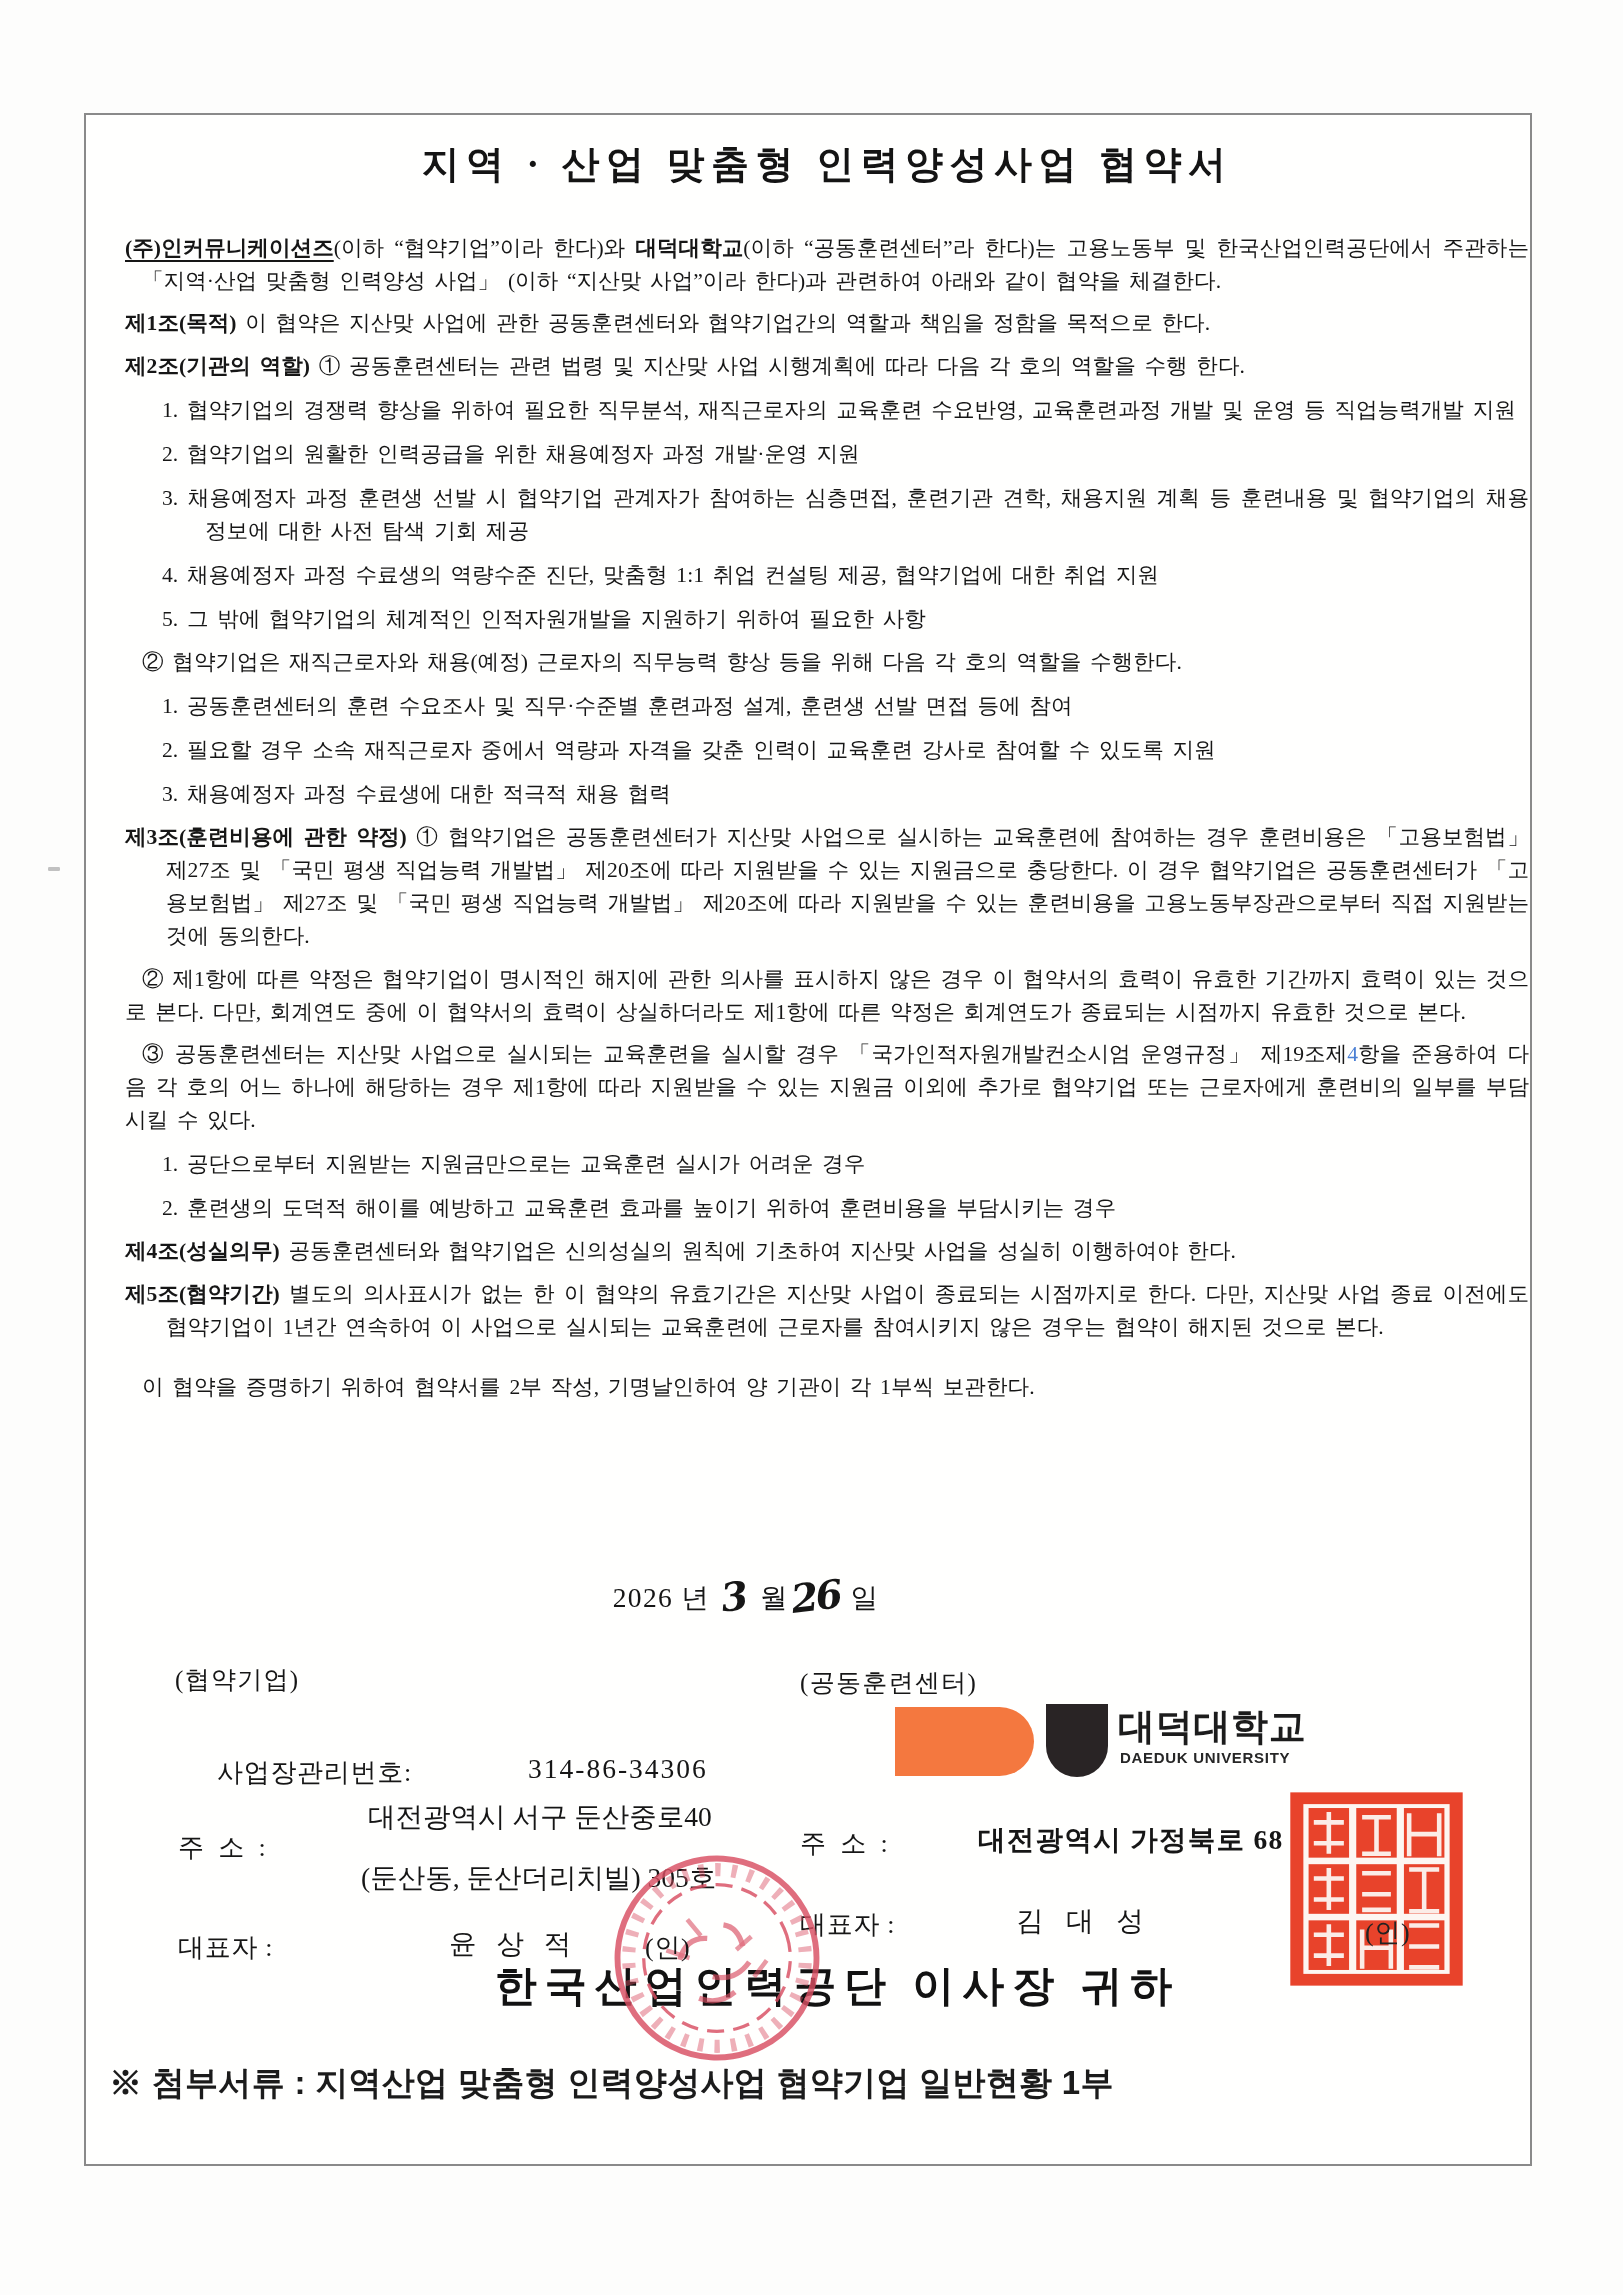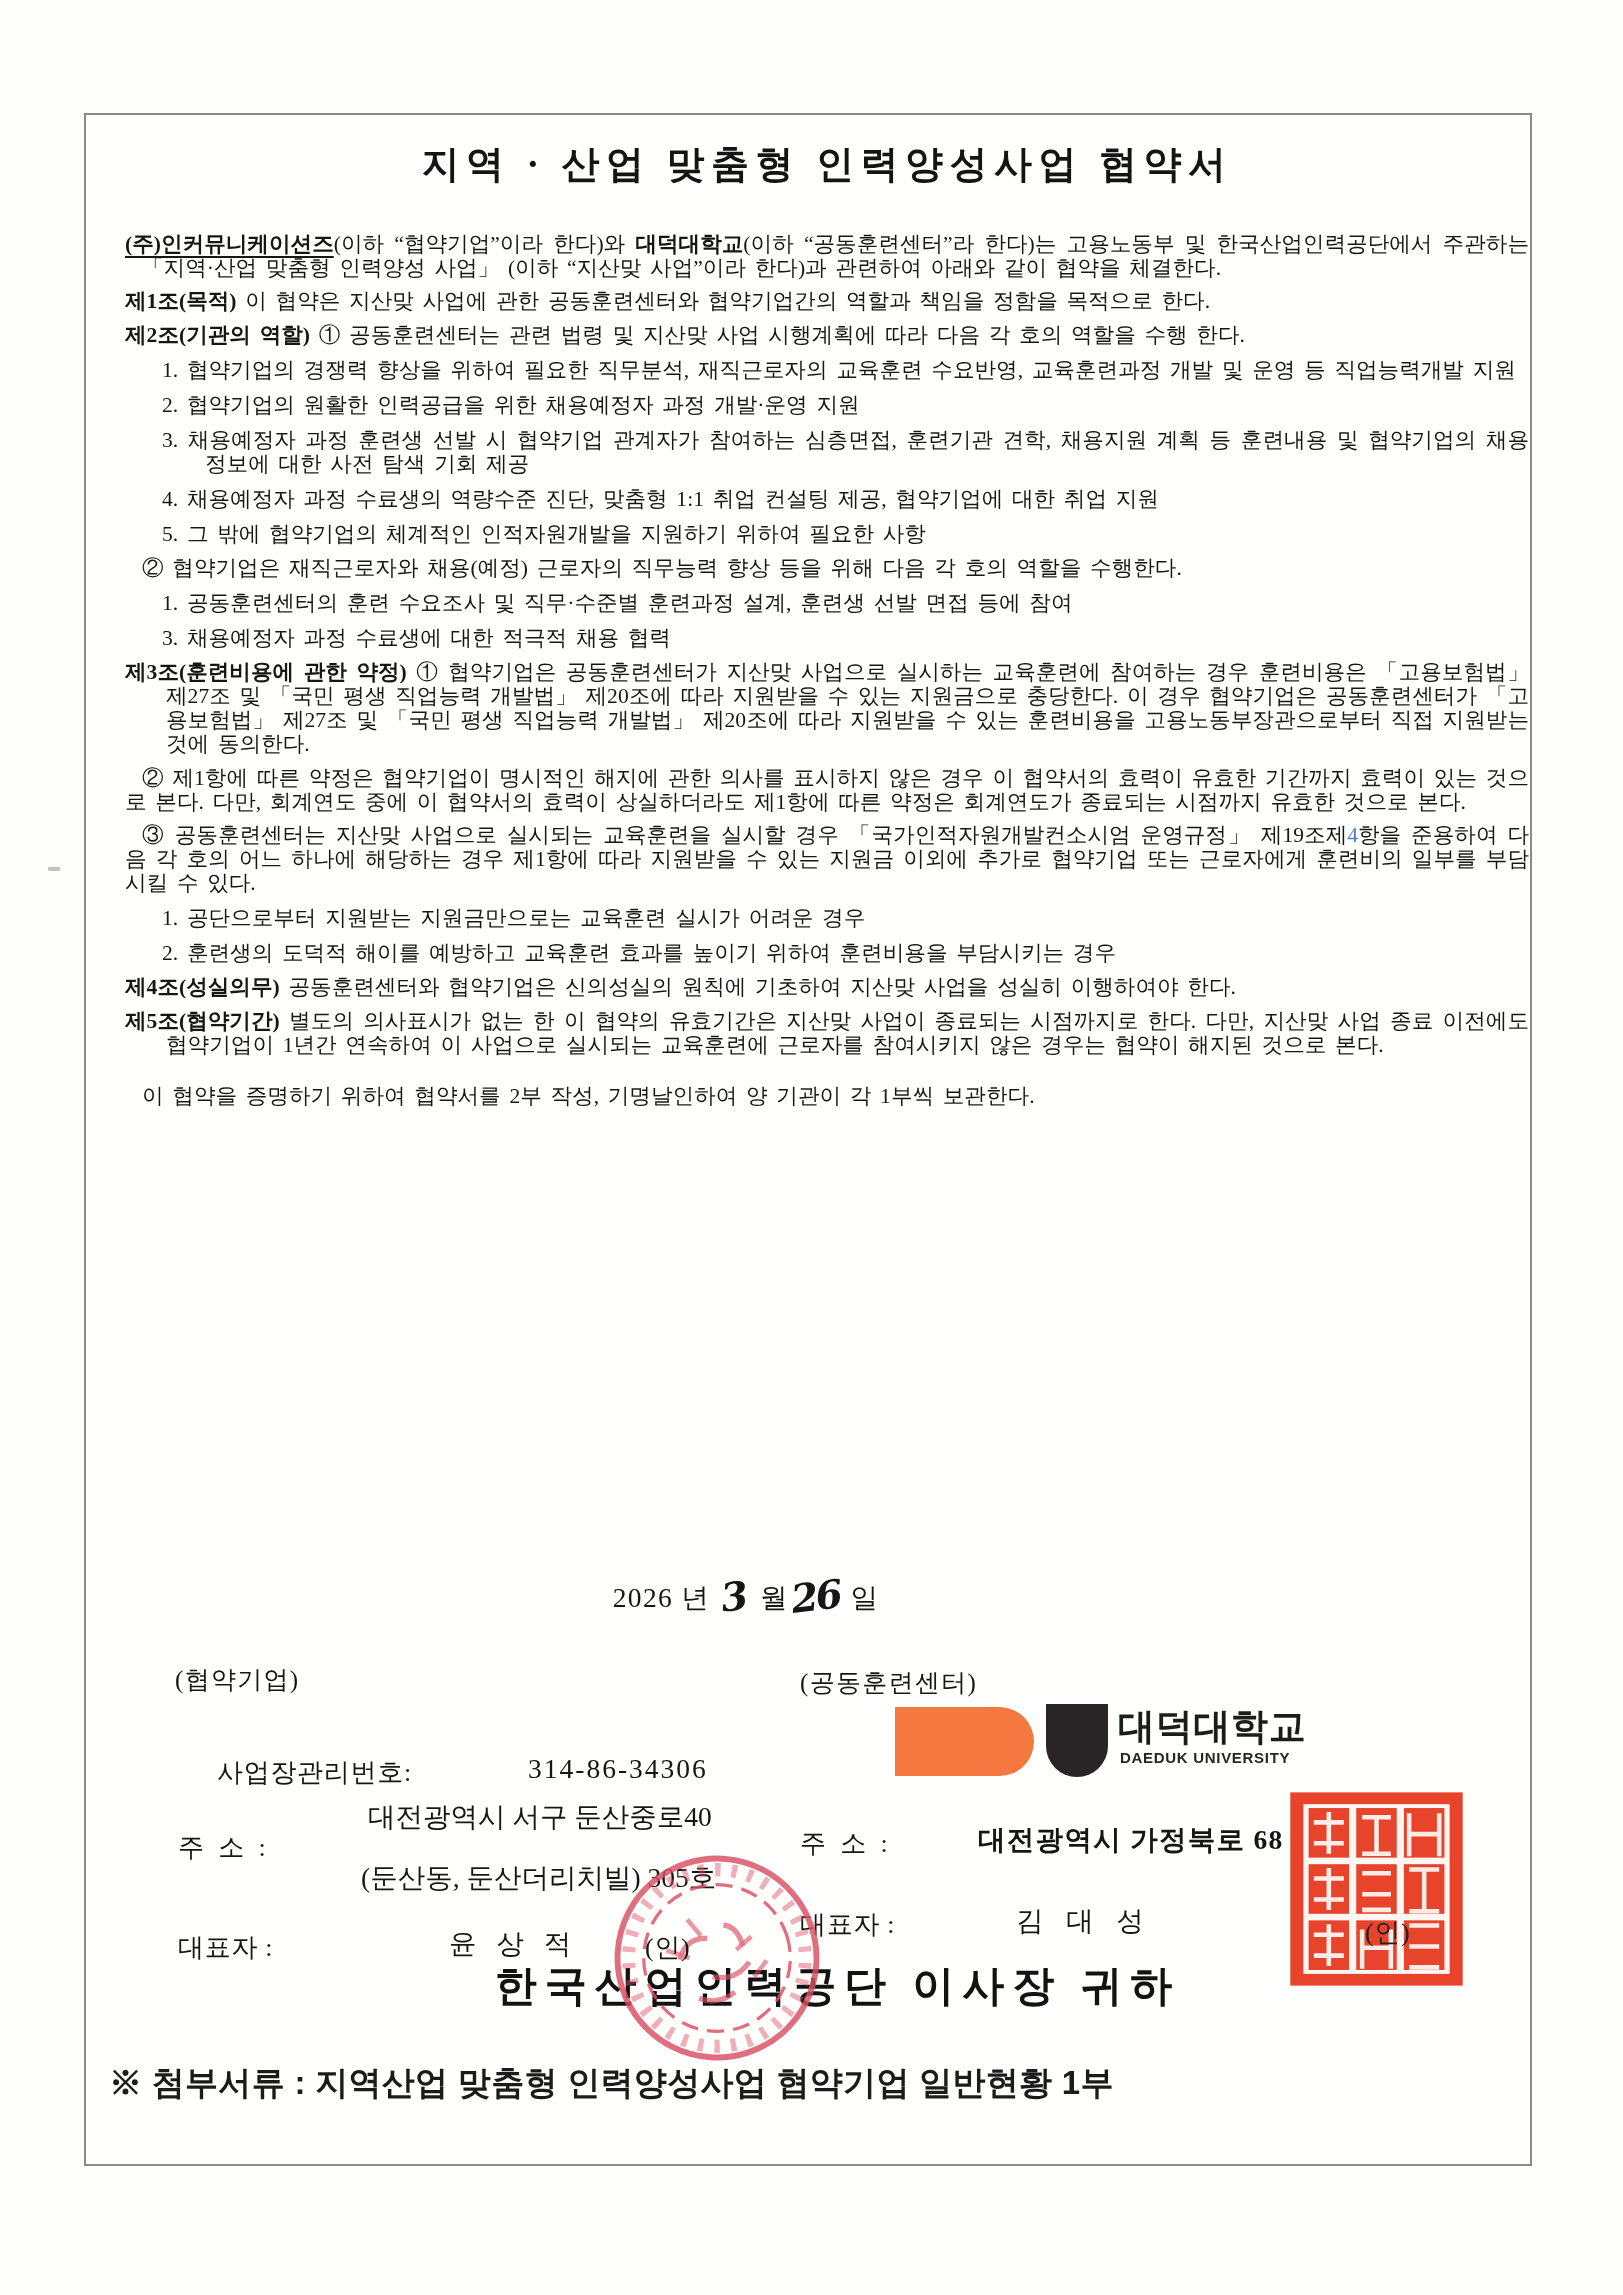--- a/index.html
+++ b/index.html
@@ -10,21 +10,21 @@
   }
   .frame{
     position:absolute;left:84px;top:113px;width:1448px;height:2053px;
     border:2.6px double #8a8a8a;box-sizing:border-box;background:#fffffe;
   }
   .inner{position:absolute;left:108px;top:136px;width:1404px;margin-left:17px;}
   .title{
     font-size:38px;font-weight:bold;text-align:center;letter-spacing:6.5px;
     margin:2.6px 0 0 0;color:#141414;
   }
-  .body-text{margin-top:42px;font-size:21.6px;line-height:24px;word-spacing:3.3px;}
+  .body-text{margin-top:42px;font-size:21.6px;line-height:33px;word-spacing:3.3px;}
   .para{margin:9.8px 0 0 0;text-align:justify;word-break:break-all;}
   .hang22{padding-left:17px;text-indent:-17px;}
   .hang60{padding-left:41px;text-indent:-41px;}
   .sub{text-indent:17px;}
   .item{margin:11px 0 0 37px;padding-left:43px;text-indent:-43px;text-align:justify;word-break:break-all;}
   .closing{text-indent:17px;margin-top:27.5px;font-family:Liberation Serif, serif;}
   .b{font-weight:bold;}
   .u{text-decoration:underline;text-decoration-thickness:2px;text-underline-offset:4.6px;}
   .blue{color:#4a7fd4;}
 
@@ -93,20 +93,21 @@
 
     <p class="item">1. 협약기업의 경쟁력 향상을 위하여 필요한 직무분석, 재직근로자의 교육훈련 수요반영, 교육훈련과정 개발 및 운영 등 직업능력개발 지원</p>
     <p class="item">2. 협약기업의 원활한 인력공급을 위한 채용예정자 과정 개발·운영 지원</p>
     <p class="item">3. 채용예정자 과정 훈련생 선발 시 협약기업 관계자가 참여하는 심층면접, 훈련기관 견학, 채용지원 계획 등 훈련내용 및 협약기업의 채용 정보에 대한 사전 탐색 기회 제공</p>
     <p class="item">4. 채용예정자 과정 수료생의 역량수준 진단, 맞춤형 1:1 취업 컨설팅 제공, 협약기업에 대한 취업 지원</p>
     <p class="item">5. 그 밖에 협약기업의 체계적인 인적자원개발을 지원하기 위하여 필요한 사항</p>
 
     <p class="para sub">② 협약기업은 재직근로자와 채용(예정) 근로자의 직무능력 향상 등을 위해 다음 각 호의 역할을 수행한다.</p>
 
     <p class="item">1. 공동훈련센터의 훈련 수요조사 및 직무·수준별 훈련과정 설계, 훈련생 선발 면접 등에 참여</p>
+    <p class="item">2. 필요할 경우 소속 재직근로자 중에서 역량과 자격을 갖춘 인력이 교육훈련 강사로 참여할 수 있도록 지원</p>
     <p class="item">3. 채용예정자 과정 수료생에 대한 적극적 채용 협력</p>
 
     <p class="para hang60"><span class="b">제3조(훈련비용에 관한 약정)</span><span> ① 협약기업은 공동훈련센터가 지산맞 사업으로 실시하는 교육훈련에 참여하는 경우 훈련비용은 「고용보험법」 제27조 및 「국민 평생 직업능력 개발법」 제20조에 따라 지원받을 수 있는 지원금으로 충당한다. 이 경우 협약기업은 공동훈련센터가 「고용보험법」 제27조 및 「국민 평생 직업능력 개발법」 제20조에 따라 지원받을 수 있는 훈련비용을 고용노동부장관으로부터 직접 지원받는 것에 동의한다.</span></p>
 
     <p class="para sub">② 제1항에 따른 약정은 협약기업이 명시적인 해지에 관한 의사를 표시하지 않은 경우 이 협약서의 효력이 유효한 기간까지 효력이 있는 것으로 본다. 다만, 회계연도 중에 이 협약서의 효력이 상실하더라도 제1항에 따른 약정은 회계연도가 종료되는 시점까지 유효한 것으로 본다.</p>
 
     <p class="para sub"><span>③ 공동훈련센터는 지산맞 사업으로 실시되는 교육훈련을 실시할 경우 「국가인적자원개발컨소시엄 운영규정」 제19조제</span><span class="blue">4</span><span>항을 준용하여 다음 각 호의 어느 하나에 해당하는 경우 제1항에 따라 지원받을 수 있는 지원금 이외에 추가로 협약기업 또는 근로자에게 훈련비의 일부를 부담시킬 수 있다.</span></p>
 
     <p class="item">1. 공단으로부터 지원받는 지원금만으로는 교육훈련 실시가 어려운 경우</p>
     <p class="item">2. 훈련생의 도덕적 해이를 예방하고 교육훈련 효과를 높이기 위하여 훈련비용을 부담시키는 경우</p>

